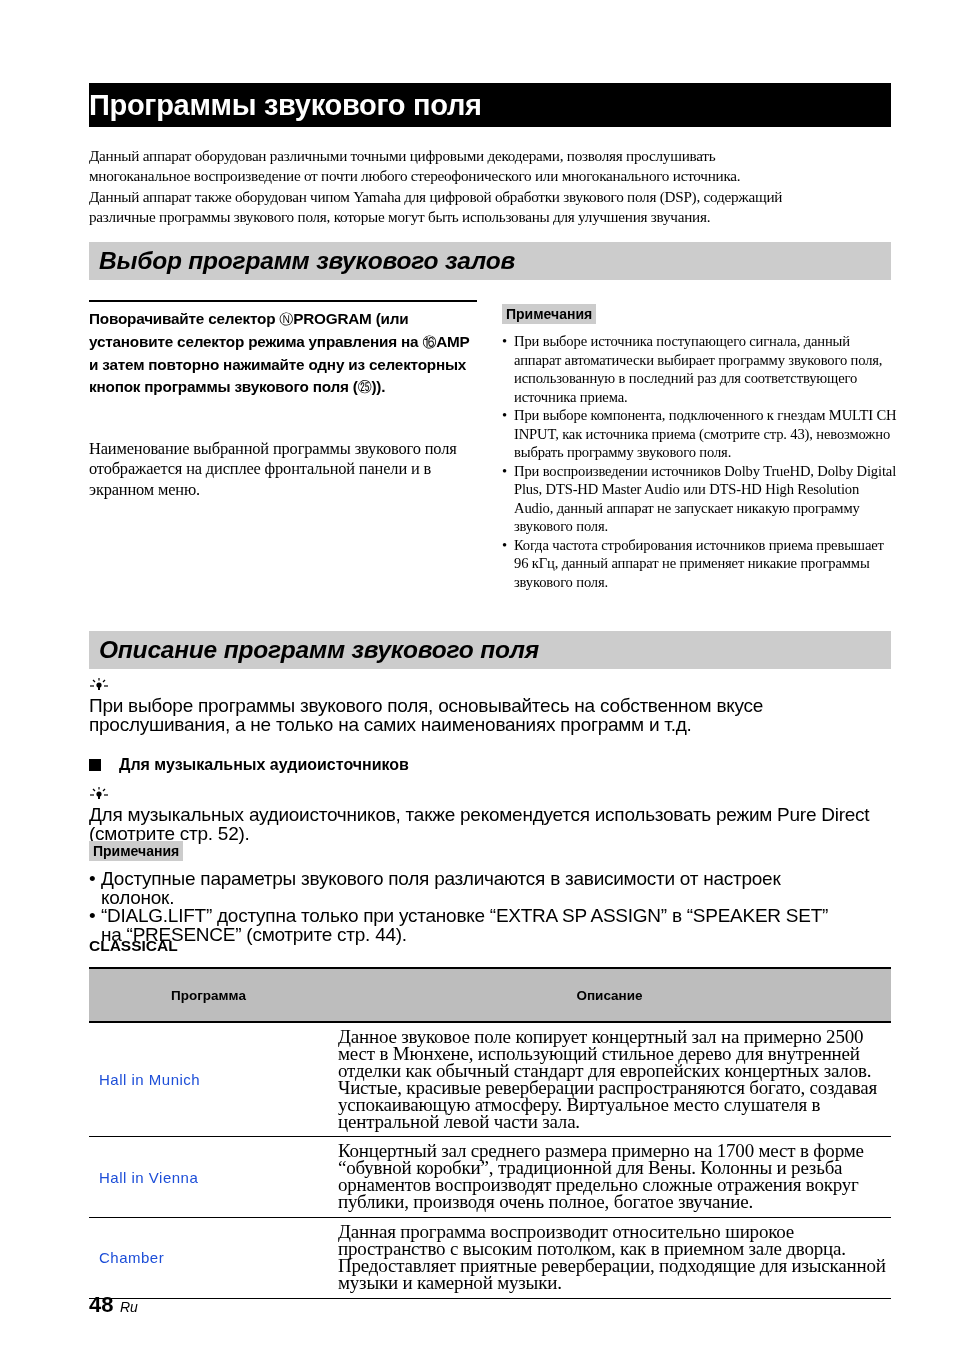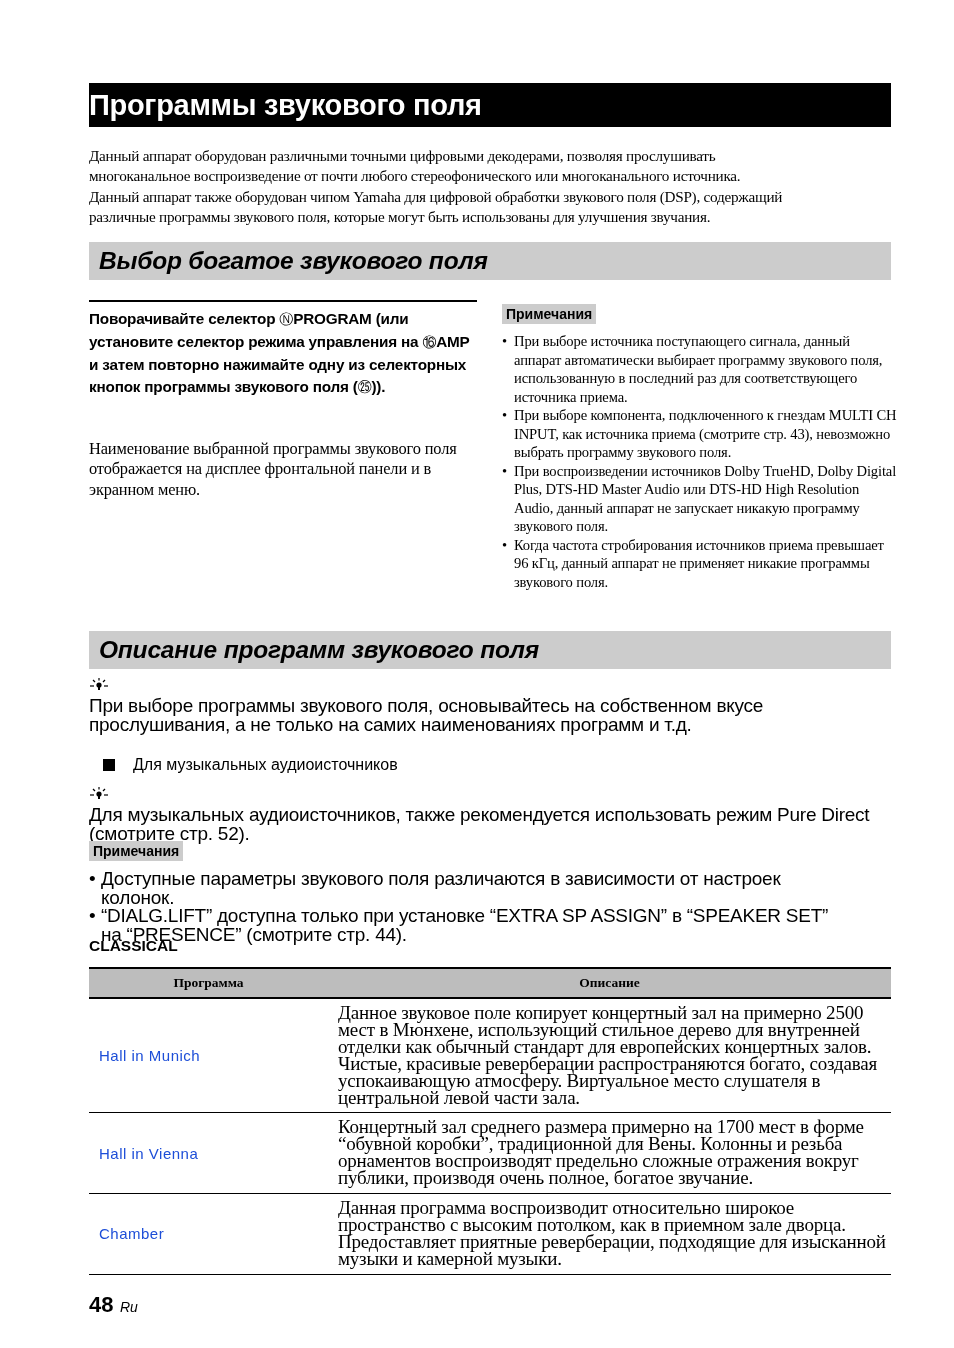--- a/index.html
+++ b/index.html
@@ -40,31 +40,31 @@
   .bullets li { position: relative; padding-left: 12px; }
   .bullets li .dot { position: absolute; left: 0; top: 0; }
   .right-bullets {
     margin-top: 8px; font-family: "Liberation Serif", serif; font-size: 14.6px; line-height: 18.5px;
     letter-spacing: -0.15px;
   }
   .tip-icon { display: inline-block; width: 22px; height: 16px; }
   .block { position: absolute; left: 89px; width: 805px; }
   .small-serif { font-family: Liberation Sans, sans-serif; font-size: 19px; line-height: 18.5px; letter-spacing: -0.25px; }
   .subhead {
-    font-family: "Liberation Sans", sans-serif; font-weight: normal; font-size: 16px; line-height: 20px; margin-left: 14px;
+    font-family: "Liberation Sans", sans-serif; font-weight: bold; font-size: 16px; line-height: 20px;
   }
   .square { display: inline-block; width: 12px; height: 12px; background: #000; margin-right: 18px; vertical-align: -1px; }
   .classical { font-family: "Liberation Sans", sans-serif; font-weight: bold; font-size: 15.5px; }
 
   table.prog {
     position: absolute; left: 89px; top: 967px; width: 802px; border-collapse: collapse;
   }
   table.prog thead th {
-    background: #bdbdbd; font-family: Liberation Serif, serif; font-weight: bold; font-size: 13.5px;
-    height: 28px; border-top: 2px solid #000; border-bottom: 2px solid #000; padding: 0;
+    background: #bdbdbd; font-family: Liberation Sans, sans-serif; font-weight: bold; font-size: 13.5px;
+    height: 28px; border-top: 2px solid #000; border-bottom: 2px solid #000; padding: 12px;
   }
   table.prog tbody td { border-bottom: 1.5px solid #000; vertical-align: middle; }
   table.prog td.name {
     width: 228px; padding-left: 10px; font-family: Liberation Sans, sans-serif; font-size: 15px;
     color: #1d4ed8; letter-spacing: 0.5px;
   }
   table.prog td.desc {
     padding: 6px 4px 6px 10px; font-family: "Liberation Serif", serif; font-size: 19px; line-height: 16.9px;
     letter-spacing: -0.2px;
   }
@@ -77,21 +77,21 @@
 
 <div class="title-bar">Программы звукового поля</div>
 
 <div class="intro">
   <div>Данный аппарат оборудован различными точными цифровыми декодерами, позволяя прослушивать</div>
   <div>многоканальное воспроизведение от почти любого стереофонического или многоканального источника.</div>
   <div>Данный аппарат также оборудован чипом Yamaha для цифровой обработки звукового поля (DSP), содержащий</div>
   <div>различные программы звукового поля, которые могут быть использованы для улучшения звучания.</div>
 </div>
 
-<div class="section-bar" style="top:242px">Выбор богатое звукового поля</div>
+<div class="section-bar" style="top:242px">Выбор программ звукового залов</div>
 
 <div class="col-left">
   <div class="rule"></div>
   <div class="instruction"><span>Поворачивайте селектор </span><span class="circ">Ⓝ</span><span class="strong">PROGRAM</span><span> (или установите селектор режима управления на </span><span class="circ">⑯</span><span class="strong">AMP</span><span> и затем повторно нажимайте одну из селекторных кнопок программы звукового поля (</span><span class="circ">㉕</span><span>)).</span></div>
   <div class="left-desc">Наименование выбранной программы звукового поля отображается на дисплее фронтальной панели и в экранном меню.</div>
 </div>
 
 <div class="col-right">
   <span class="notes-label">Примечания</span>
   <ul class="bullets right-bullets">

